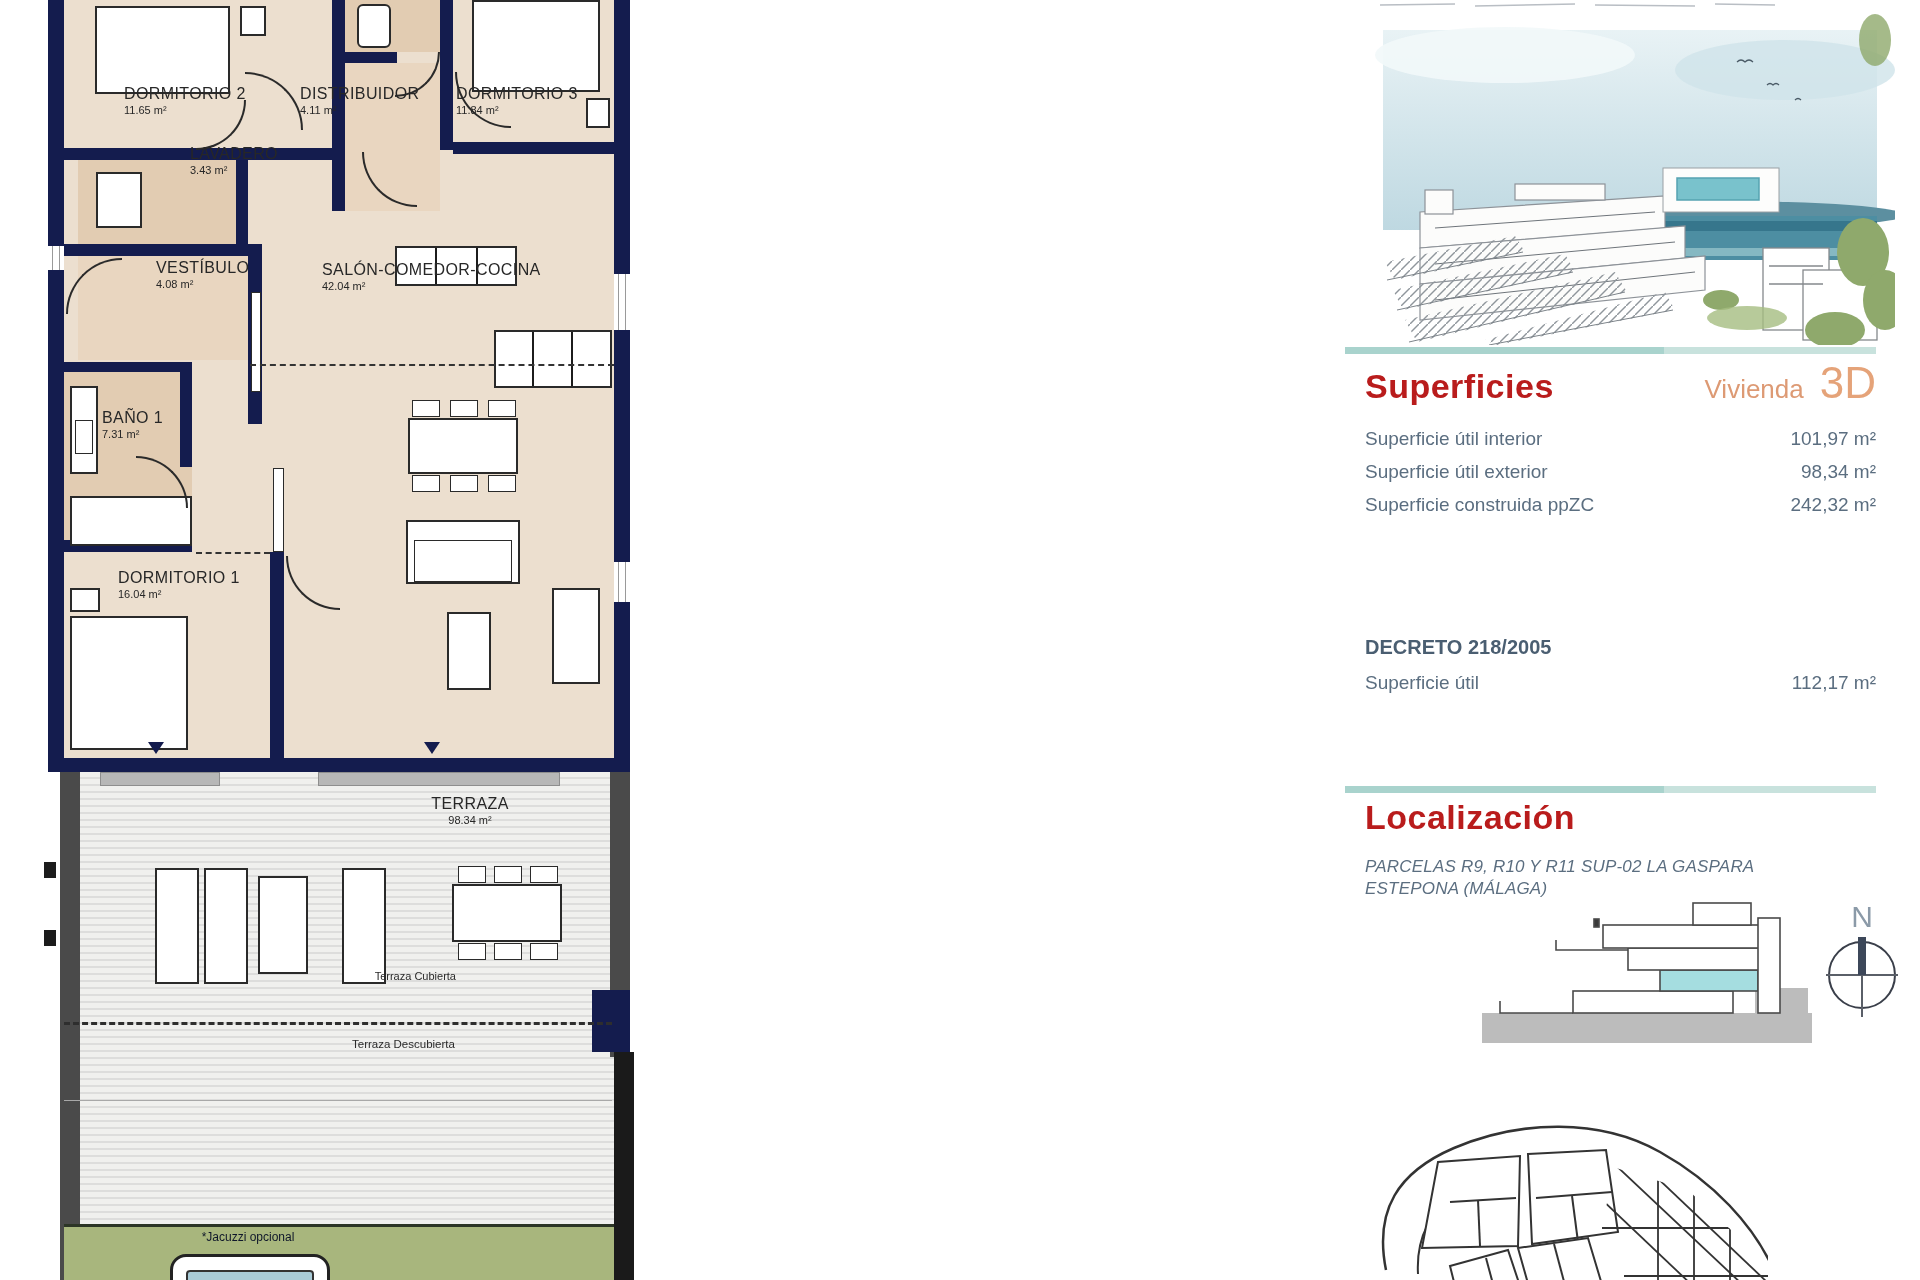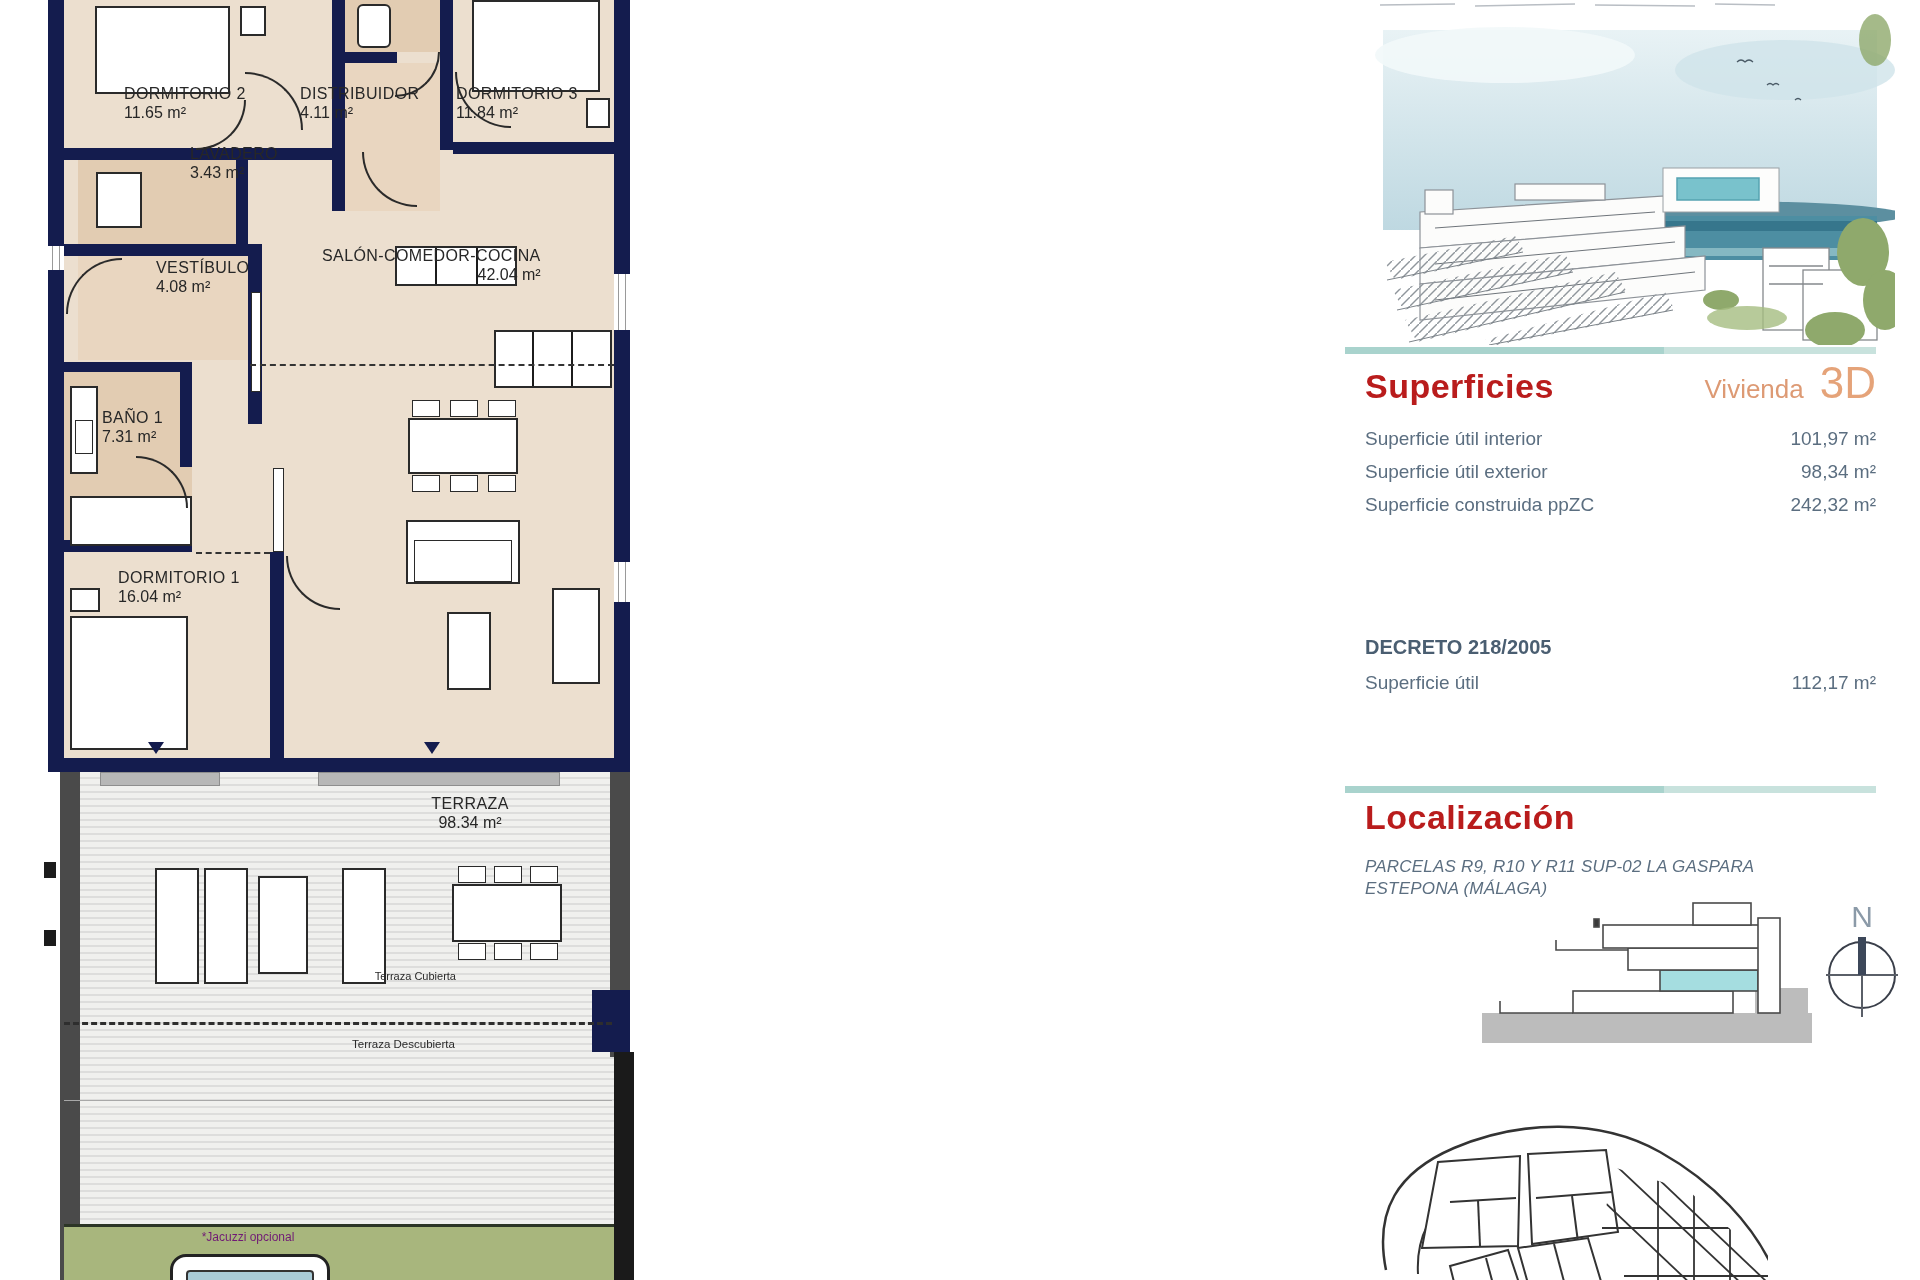--- a/index.html
+++ b/index.html
@@ -11,21 +11,21 @@
   .fill{position:absolute;}
   .furn{position:absolute;background:#ffffff;border:2px solid #2a2a2a;box-sizing:border-box;}
   .furn-in{position:absolute;background:#ffffff;border:1.5px solid #2a2a2a;box-sizing:border-box;}
   .arc{position:absolute;box-sizing:border-box;border:2px solid #2a2a2a;background:transparent;}
   .arc-bl{border-top:none;border-right:none;border-radius:0 0 0 100%;}
   .arc-br{border-top:none;border-left:none;border-radius:0 0 100% 0;}
   .arc-tl{border-bottom:none;border-right:none;border-radius:100% 0 0 0;}
   .arc-tr{border-bottom:none;border-left:none;border-radius:0 100% 0 0;}
   .room-label{position:absolute;color:#272727;line-height:1.05;}
   .rn{font-size:16px;letter-spacing:.4px;white-space:nowrap;}
-  .ra{font-size:16px;margin-top:2px;}
+  .ra{font-size:11px;margin-top:2px;}
   .deck{position:absolute;background:repeating-linear-gradient(to bottom,#f0f0ee 0px,#f0f0ee 5px,#dddddc 5px,#dddddc 7px);}
   .sill{position:absolute;background:#b7b7b7;border:1px solid #8e8e8e;}
   .dash{position:absolute;border-top:3px dashed #2e2e2e;}
   .dash-thin{position:absolute;border-top:2px dashed #333;}
   .tri{position:absolute;width:0;height:0;border-left:8px solid transparent;border-right:8px solid transparent;border-top:12px solid #141c4e;}
   .tick{position:absolute;background:#1c1c1c;}
   .win{position:absolute;background:linear-gradient(to right,#fff 0 4px,#9a9a9a 4px 5px,#fff 5px 11px,#9a9a9a 11px 12px,#fff 12px 16px);}
   .tlabel{position:absolute;color:#2b2b2b;font-size:11px;white-space:nowrap;}
   
   .rule{position:absolute;height:7px;background:linear-gradient(to right,#a9d3cd 0 60%,#c8e2dd 60%);}
@@ -159,39 +159,39 @@
     <div class="ra">11.84 m²</div>
   </div>
   <div class="room-label" style="left:190px;top:146px;">
     <div class="rn">LAVADERO</div>
     <div class="ra">3.43 m²</div>
   </div>
   <div class="room-label" style="left:156px;top:260px;">
     <div class="rn">VESTÍBULO</div>
     <div class="ra">4.08 m²</div>
   </div>
-  <div class="room-label" style="left:322px;top:248px;text-align:right;">
+  <div class="room-label" style="left:322px;top:262px;">
     <div class="rn">SALÓN-COMEDOR-COCINA</div>
     <div class="ra">42.04 m²</div>
   </div>
   <div class="room-label" style="left:102px;top:410px;">
     <div class="rn">BAÑO 1</div>
     <div class="ra">7.31 m²</div>
   </div>
   <div class="room-label" style="left:118px;top:570px;">
     <div class="rn">DORMITORIO 1</div>
     <div class="ra">16.04 m²</div>
   </div>
   <div class="room-label" style="left:400px;top:796px;width:140px;text-align:center;">
     <div class="rn">TERRAZA</div>
     <div class="ra">98.34 m²</div>
   </div>
   <div class="tlabel" style="left:336px;top:970px;width:120px;text-align:right;">Terraza Cubierta</div>
   <div class="tlabel" style="left:352px;top:1038px;font-size:11.5px;">Terraza Descubierta</div>
-  <div class="tlabel" style="left:158px;top:1230px;width:180px;text-align:center;font-size:12px;color:#701a75;">*Jacuzzi opcional</div>
+  <div class="tlabel" style="left:158px;top:1230px;width:180px;text-align:center;font-size:12px;color:#0f172a;">*Jacuzzi opcional</div>
 </div>
 
 <div class="abs" style="left:1345px;top:0;width:530px;height:345px;">
   <svg width="530" height="345" viewBox="0 0 530 345">
     <defs>
       <linearGradient id="sky" x1="0" y1="0" x2="0" y2="1">
         <stop offset="0" stop-color="#e6f1f4"></stop>
           <stop offset="1" stop-color="#b7d4de"></stop>
       </linearGradient>
       <pattern id="hatch" width="9" height="9" patternUnits="userSpaceOnUse">

